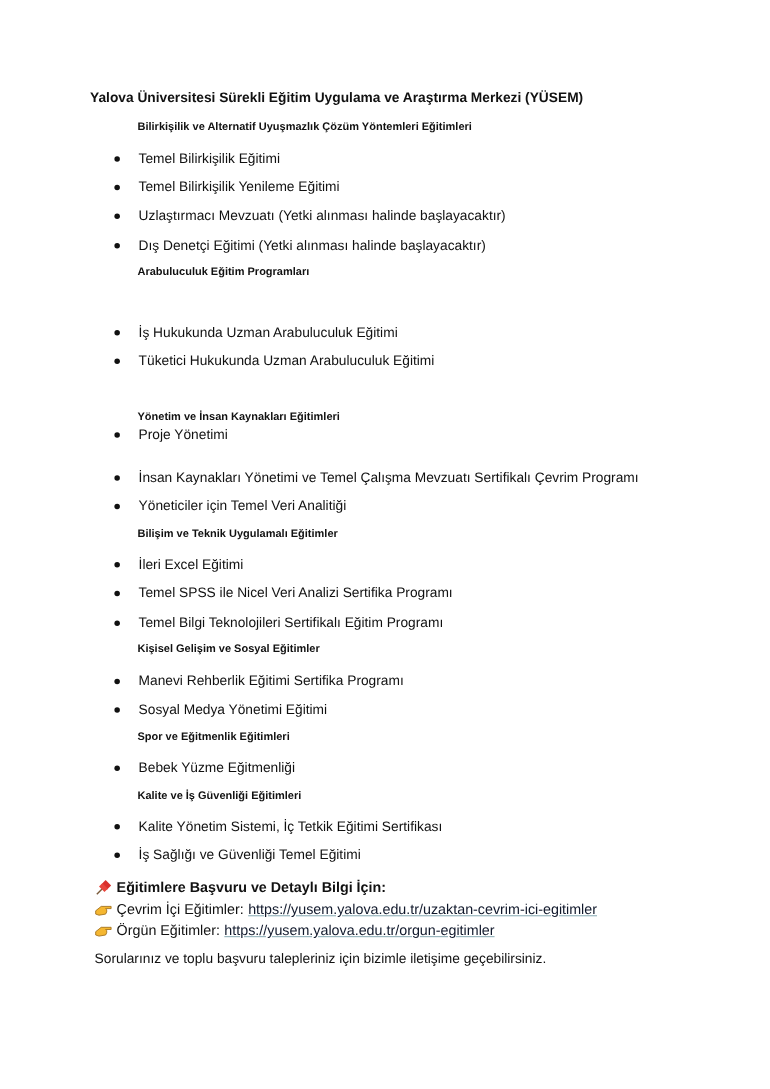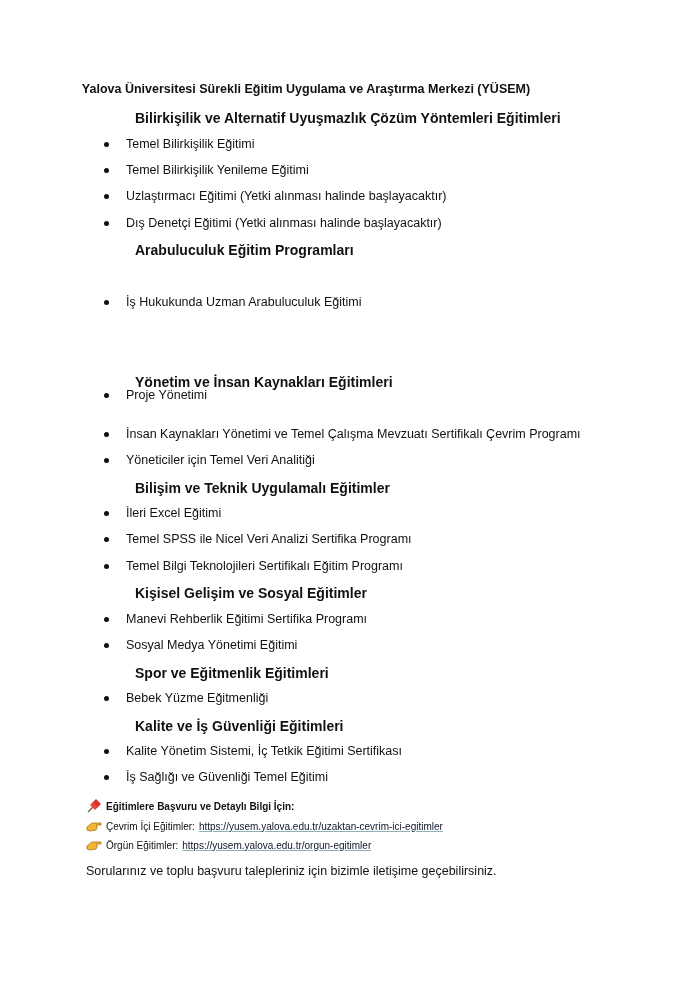--- a/index.html
+++ b/index.html
@@ -28,23 +28,23 @@
       top: 82px;
       text-align: center;
       font-weight: bold;
       font-size: 12.5px;
       padding-left: 28px;
       box-sizing: border-box;
       white-space: nowrap;
     }
     .section-heading {
       position: absolute;
-      left: 96px;
+      left: 86px;
       font-weight: bold;
-      font-size: 14px;
+      font-size: 10px;
       white-space: nowrap;
       padding-left: 39px;
     }
     .bullet-item {
       position: absolute;
       left: 104px;
       font-size: 12.5px;
       white-space: nowrap;
       display: flex;
       align-items: center;
@@ -56,21 +56,21 @@
       border-radius: 50%;
       background: #111111;
       margin-right: 17px;
       flex: 0 0 auto;
     }
     .note {
     }
     .info-line {
       position: absolute;
       left: 86px;
-      font-size: 10px;
+      font-size: 13px;
       white-space: nowrap;
       display: flex;
       align-items: center;
     }
     .info-line.bold-line {
       font-weight: bold;
     }
     .icon-box {
       display: inline-block;
       width: 16px;
@@ -104,31 +104,35 @@
   <div class="bullet-item" style="top:137px">
     <span class="bullet-dot"></span>
     <span>Temel Bilirkişilik Eğitimi</span>
   </div>
   <div class="bullet-item" style="top:163px">
     <span class="bullet-dot"></span>
     <span>Temel Bilirkişilik Yenileme Eğitimi</span>
   </div>
   <div class="bullet-item" style="top:189px">
     <span class="bullet-dot"></span>
-    <span>Uzlaştırmacı Eğitimi</span>&nbsp;<span class="note">(Yetki alınması halinde başlayacaktır)</span>
+    <span>Uzlaştırmacı Mevzuatı</span>&nbsp;<span class="note">(Yetki alınması halinde başlayacaktır)</span>
   </div>
   <div class="bullet-item" style="top:216px">
     <span class="bullet-dot"></span>
     <span>Dış Denetçi Eğitimi</span>&nbsp;<span class="note">(Yetki alınması halinde başlayacaktır)</span>
   </div>
 
   <div class="section-heading" style="top:242px">Arabuluculuk Eğitim Programları</div>
   <div class="bullet-item" style="top:295px">
     <span class="bullet-dot"></span>
     <span>İş Hukukunda Uzman Arabuluculuk Eğitimi</span>
+  </div>
+  <div class="bullet-item" style="top:321px">
+    <span class="bullet-dot"></span>
+    <span>Tüketici Hukukunda Uzman Arabuluculuk Eğitimi</span>
   </div>
 
   <div class="section-heading" style="top:374px">Yönetim ve İnsan Kaynakları Eğitimleri</div>
   <div class="bullet-item" style="top:388px">
     <span class="bullet-dot"></span>
     <span>Proje Yönetimi</span>
   </div>
   <div class="bullet-item" style="top:427px">
     <span class="bullet-dot"></span>
     <span>İnsan Kaynakları Yönetimi ve Temel Çalışma Mevzuatı Sertifikalı Çevrim Programı</span>

